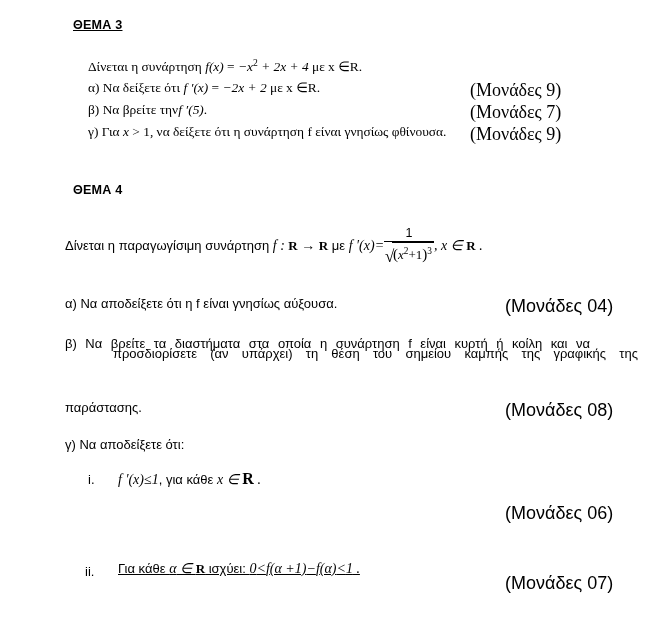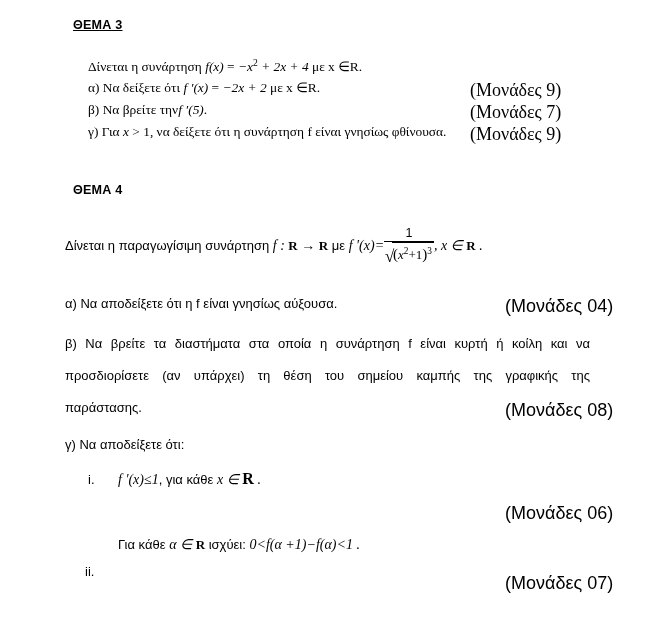--- a/index.html
+++ b/index.html
@@ -215,33 +215,33 @@
   </div>
 
   <div class="t4-line" style="top:296px;">
     <span>α)</span><span> Να αποδείξετε ότι η  f  είναι γνησίως αύξουσα.</span>
   </div>
   <div class="t4-marks" style="top:296px;">(Μονάδες 04)</div>
 
   <div class="just-line stretch" style="top:336px;">
     <span class="jtext">β) Να βρείτε τα διαστήματα στα οποία η συνάρτηση  f  είναι κυρτή ή κοίλη και να</span>
   </div>
-  <div class="just-line stretch" style="top:368px;">
+  <div class="just-line stretch" style="top:346px;margin-left:48px;">
     <span class="jtext">προσδιορίσετε (αν υπάρχει) τη θέση του σημείου καμπής της γραφικής της</span>
   </div>
   <div class="t4-line" style="top:400px;">παράστασης.</div>
   <div class="t4-marks" style="top:400px;">(Μονάδες 08)</div>
 
   <div class="t4-line" style="top:437px;">γ) Να αποδείξετε ότι:</div>
 
   <div class="item-marker" style="left:88px; top:472px;">i.</div>
   <div class="item-body" style="left:118px; top:470px;">
     <span class="math">f ′</span><span class="math">(x)</span><span class="math op">≤1</span><span class="sans-block">, για κάθε </span><span class="math">x</span><span class="math op"> ∈ </span><span class="bold-R">R</span><span class="math op"> .</span>
   </div>
   <div class="t4-marks" style="top:503px;">(Μονάδες 06)</div>
 
   <div class="item-marker" style="left:85px; top:564px;">ii.</div>
-  <div class="item-body sans-block" style="left:118px; top:536px;">
+  <div class="item-body sans-block" style="left:118px; top:560px;text-decoration:underline;">
     <span>Για κάθε </span><span class="math">α</span><span class="math op"> ∈ </span><span class="bold-R">R</span><span> ισχύει: </span><span class="math op">0</span><span class="math op">&lt;</span><span class="math">f</span><span class="math">(α +1)</span><span class="math op">−</span><span class="math">f</span><span class="math">(α)</span><span class="math op">&lt;</span><span class="math op">1</span><span class="math op"> .</span>
   </div>
   <div class="t4-marks" style="top:573px;">(Μονάδες 07)</div>
 
 </div>
 
 </body></html>

